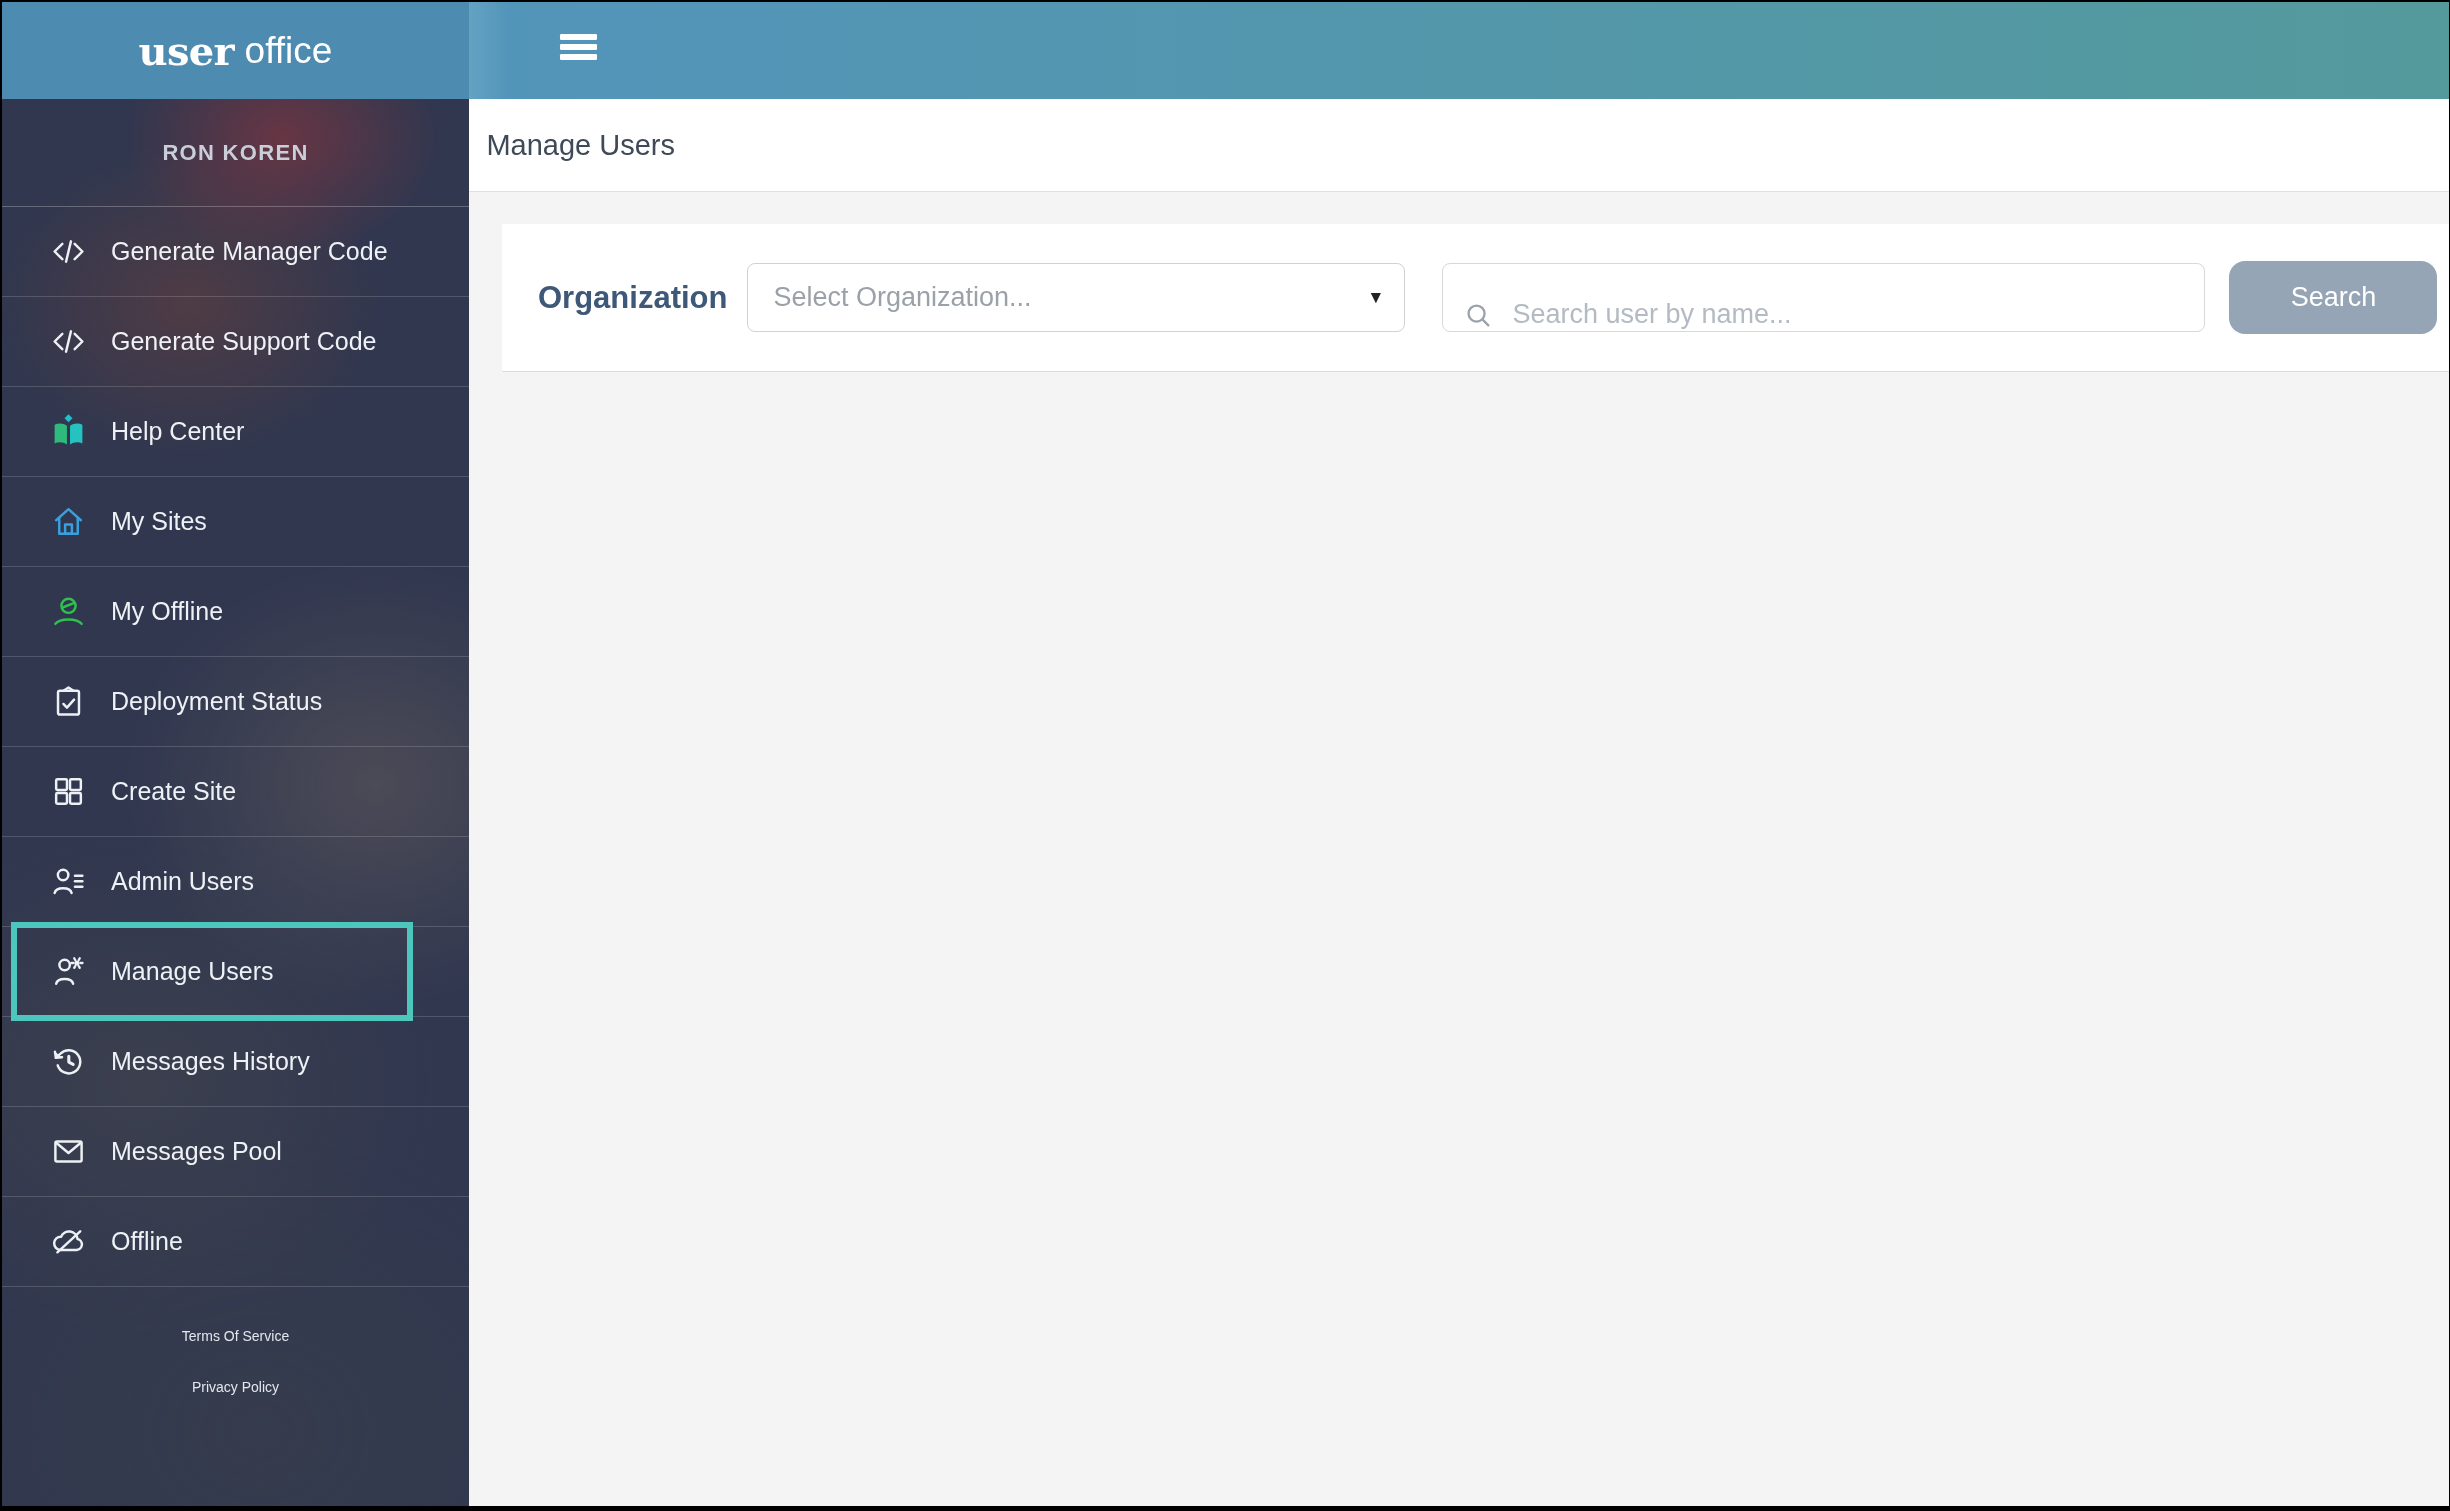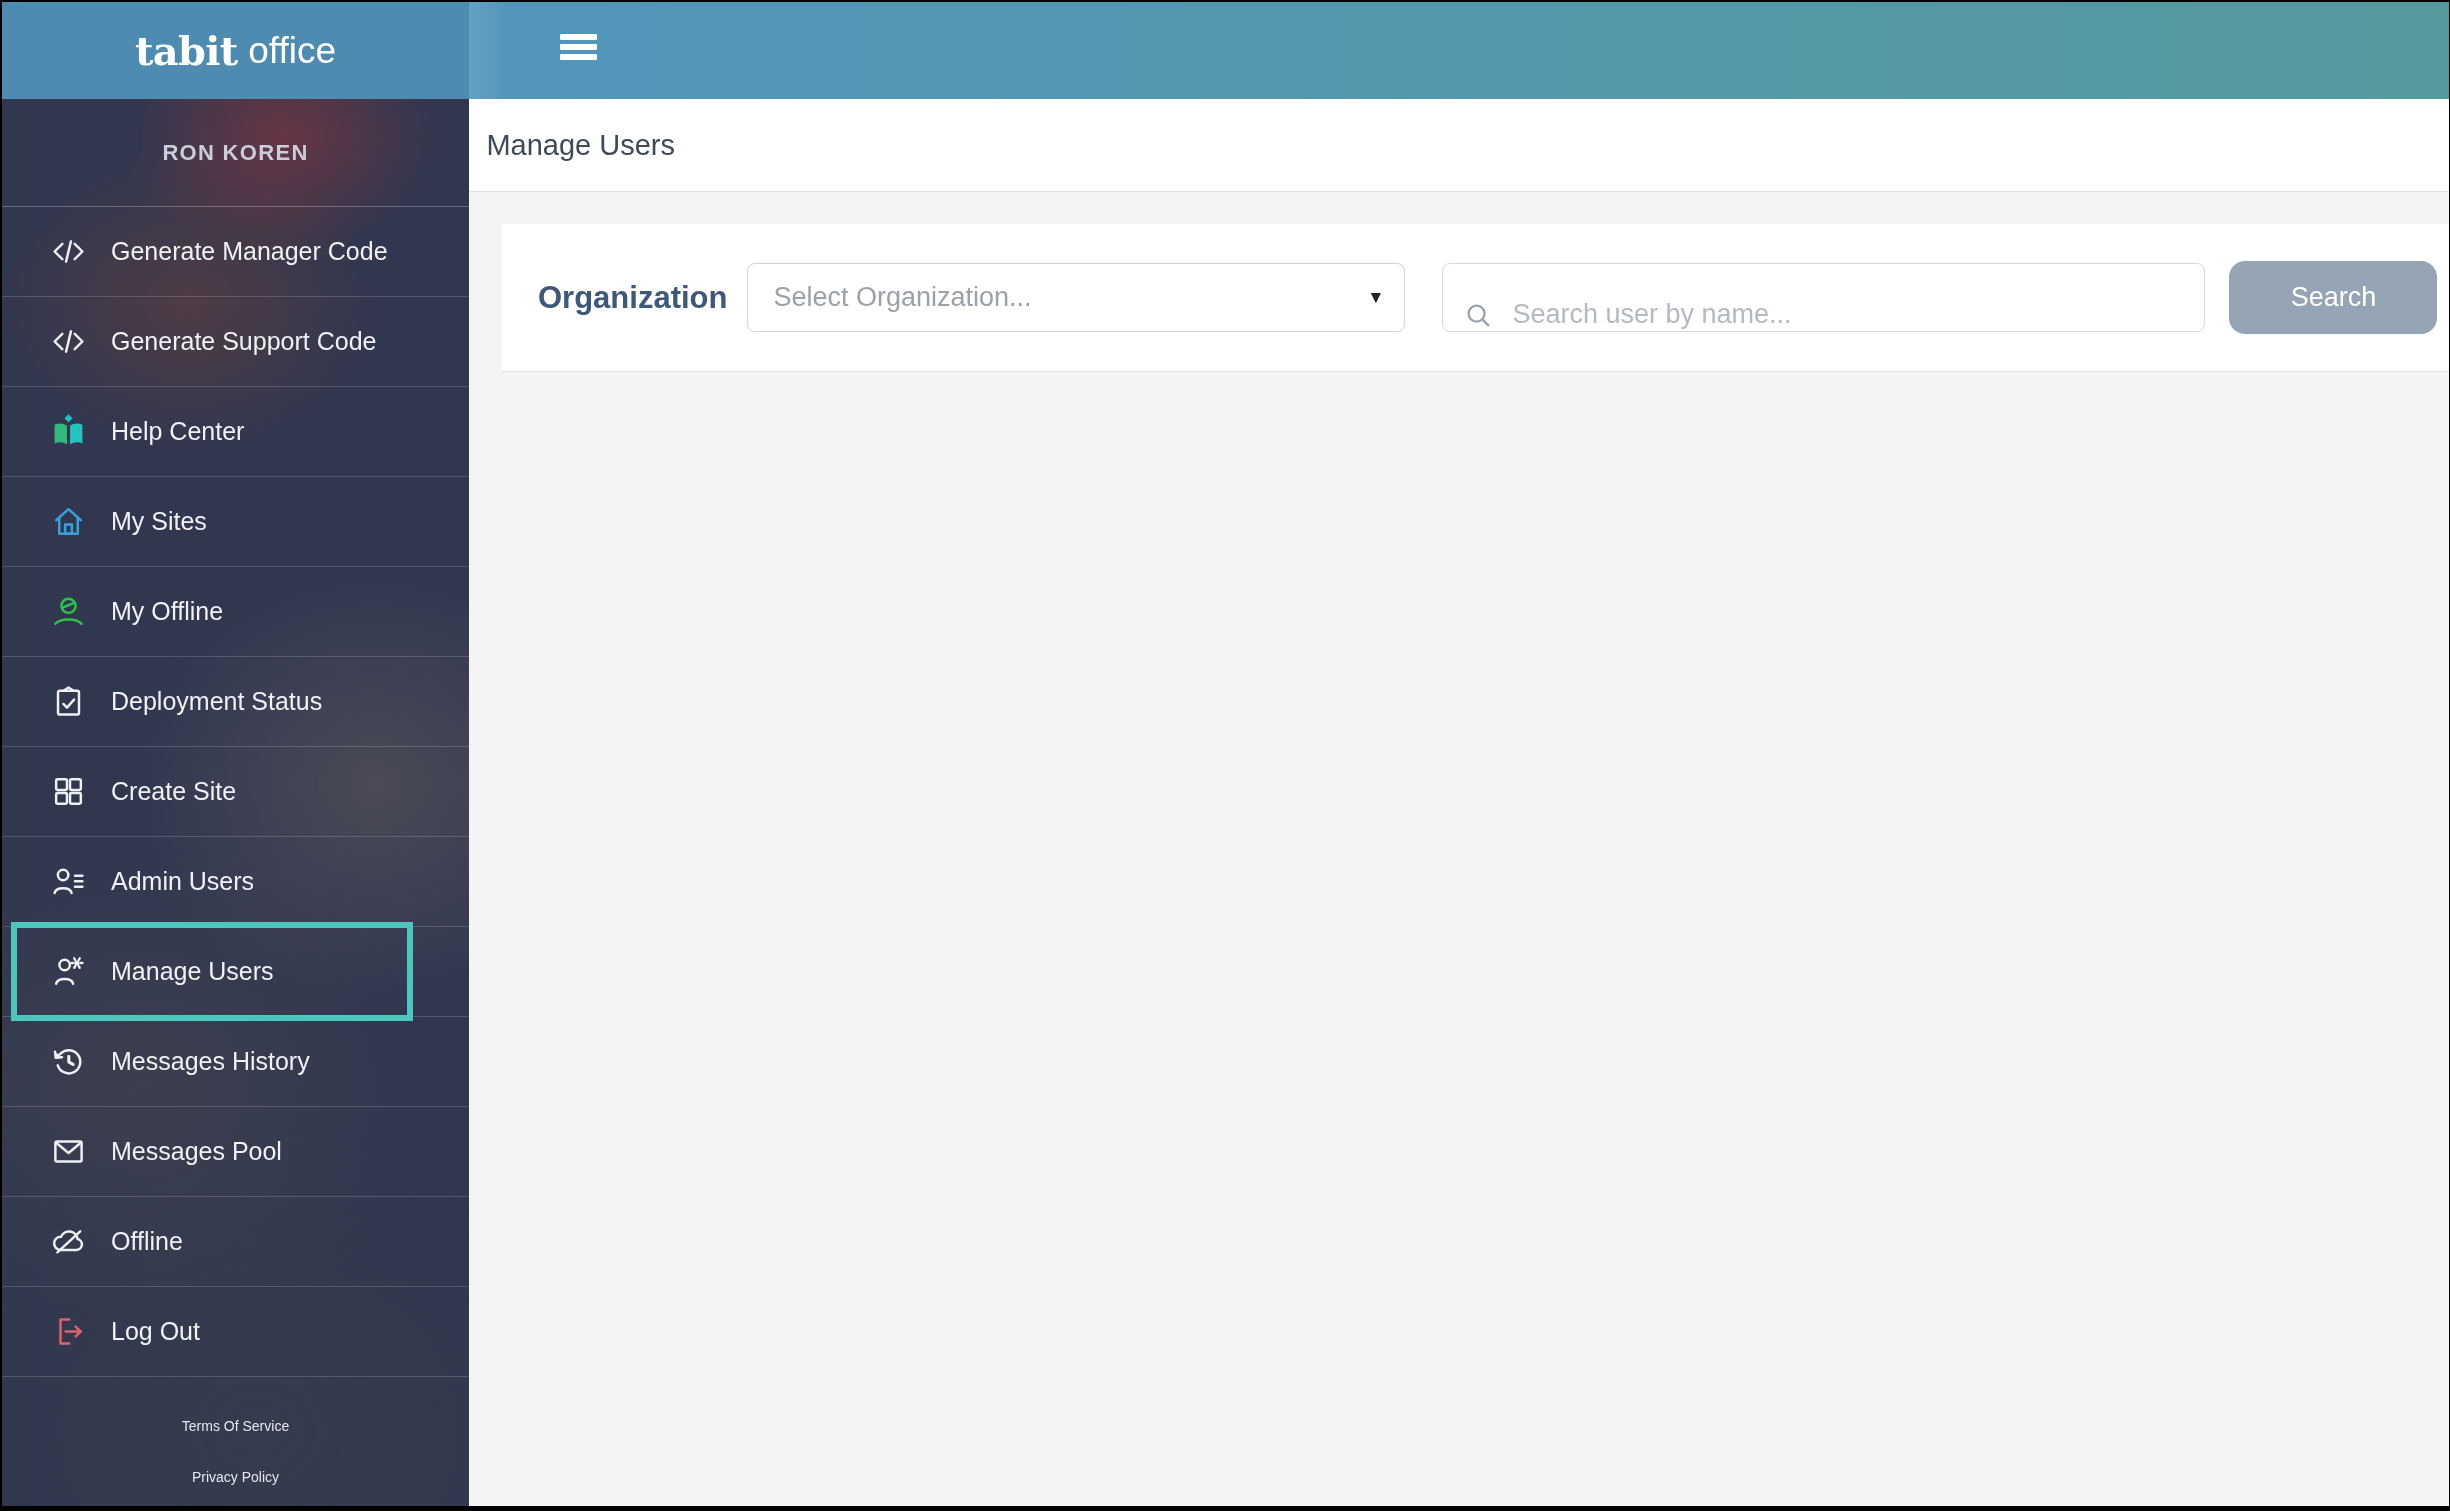--- a/index.html
+++ b/index.html
@@ -71,21 +71,21 @@
   <div class="topbar">
     <div class="hamburger">
       <span></span>
           <span></span>
           <span></span>
     </div>
   </div>
 
   <div class="sidebar">
     <div class="logo-block">
-      <span class="logo-bold">tabit</span>
+      <span class="logo-bold">user</span>
       <span class="logo-light">office</span>
     </div>
 
     <div class="profile">
       <span class="profile-name">RON KOREN</span>
     </div>
 
     <ul class="nav">
 
       <li class="nav-item">
@@ -222,30 +222,20 @@
       <li class="nav-item">
         <span class="nav-icon">
           <svg viewBox="0 0 24 24" fill="none" stroke="#edf0f4" stroke-width="1.6" stroke-linecap="round" stroke-linejoin="round">
             <path d="M6.8 17.5 h10.5 a3.6 3.6 0 0 0 0.6-7.1 a5.6 5.6 0 0 0-10.7-1.5 a4 4 0 0 0-0.4 8.6 z"></path>
             <line x1="4.8" y1="19" x2="19.6" y2="5.4"></line>
           </svg>
         </span>
         <span class="nav-label">Offline</span>
       </li>
 
-      <li class="nav-item">
-        <span class="nav-icon">
-          <svg viewBox="0 0 24 24" fill="none" stroke="#e2606b" stroke-width="1.6" stroke-linecap="round" stroke-linejoin="round">
-            <path d="M12.5 4.2 H6.8 V19.8 H12.5"></path>
-            <line x1="10.2" y1="12" x2="19.8" y2="12"></line>
-            <polyline points="16.6 8.8 19.9 12 16.6 15.2"></polyline>
-          </svg>
-        </span>
-        <span class="nav-label">Log Out</span>
-      </li>
 
     </ul>
 
     <div class="legal">
       <span class="legal-link">Terms Of Service</span>
       <span class="legal-link">Privacy Policy</span>
     </div>
   </div>
 
   <div class="main">

